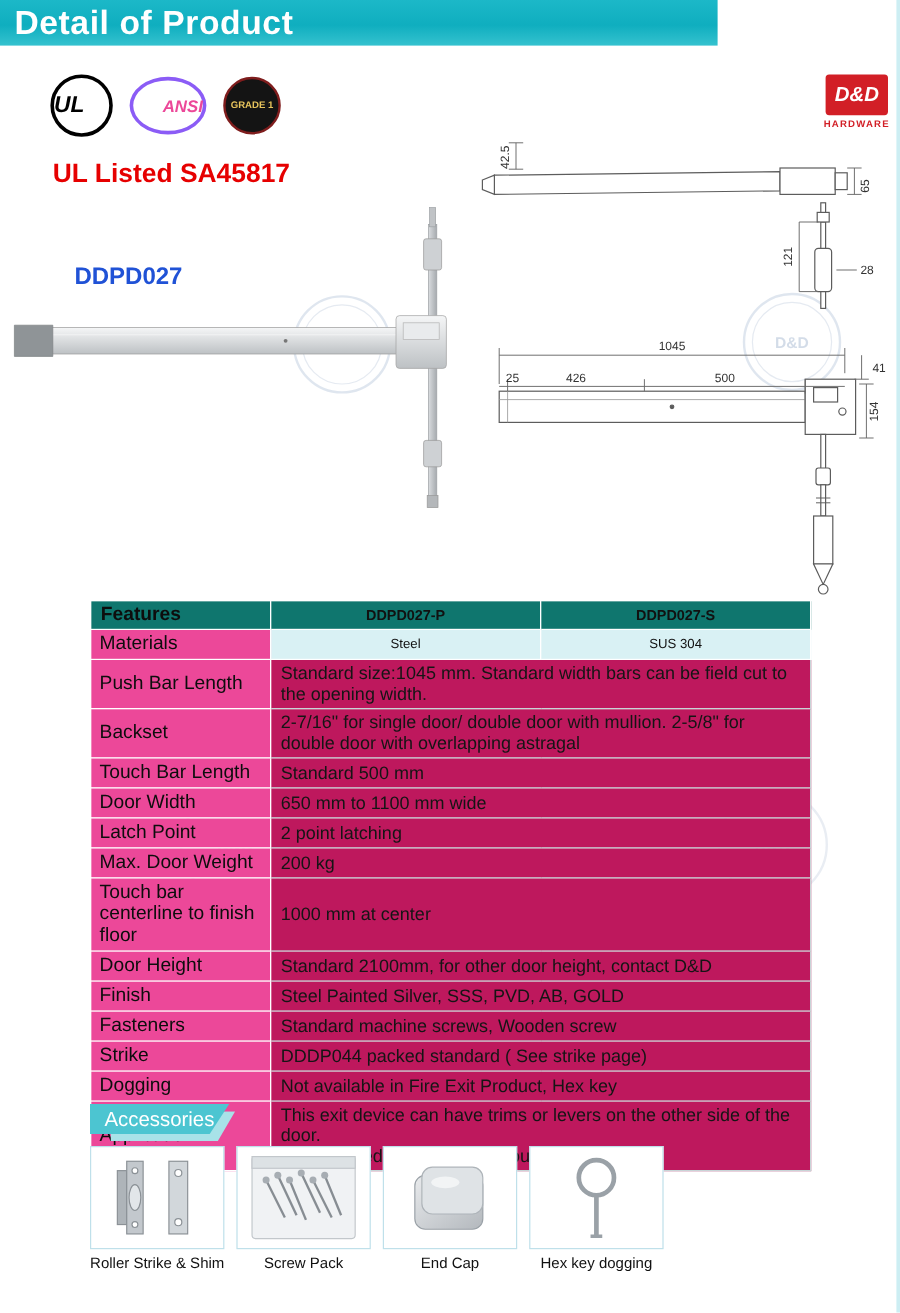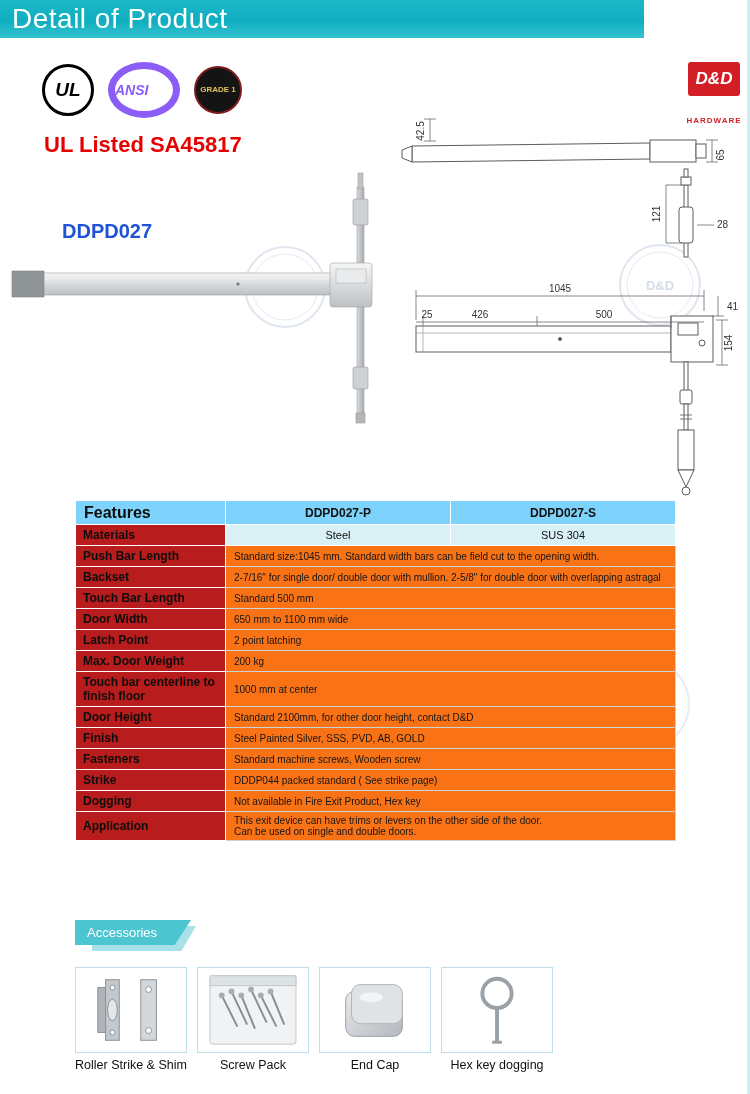--- a/index.html
+++ b/index.html
@@ -1,36 +1,36 @@
 <!DOCTYPE html>
 <html><head>
 <meta charset="utf-8">
 <style>
   html,body{margin:0;padding:0;background:#fff;}
   .page{position:relative;width:750px;height:1094px;background:#fff;overflow:hidden;
         font-family:"Liberation Sans",sans-serif;color:#111;}
   .right-edge{position:absolute;right:0;top:0;width:3px;height:100%;background:#cdeef3;}
 
   
-  .header-bar{position:absolute;top:0;left:0;width:644px;height:38px;
+  .header-bar{position:absolute;top:0;left:0;width:598px;height:38px;
       background:linear-gradient(180deg,#1cb8c8 0%,#0faebf 55%,#35c2cf 100%);
-      color:#fff;font-size:28px;font-weight:normal;line-height:38px;padding-left:12px;box-sizing:border-box;letter-spacing:.5px;}
+      color:#fff;font-size:28px;font-weight:bold;line-height:38px;padding-left:12px;box-sizing:border-box;letter-spacing:.5px;}
 
   
   .brand{position:absolute;top:62px;left:686px;width:56px;text-align:center;}
   .brand-box{width:52px;height:34px;background:#d21f26;border-radius:3px;color:#fff;
       font-weight:bold;font-size:17px;line-height:34px;font-style:italic;margin:0 auto;}
-  .brand-sub{margin-top:20px;color:#d21f26;font-size:8px;font-weight:bold;letter-spacing:1px;}
+  .brand-sub{margin-top:3px;color:#d21f26;font-size:8px;font-weight:bold;letter-spacing:1px;}
 
   
   .certs{position:absolute;top:62px;left:42px;display:flex;align-items:center;gap:14px;}
   .ul-logo{width:46px;height:46px;border:3px solid #000;border-radius:50%;display:flex;
-      align-items:center;justify-content:center;font-weight:bold;font-style:italic;font-size:19px;color:#000;background:#fff;}
-  .ansi-logo{width:58px;height:42px;border:7px solid #8b5cf6;border-radius:50%;display:flex;
-      align-items:center;justify-content:flex-start;font-weight:bold;font-style:italic;font-size:14px;color:#8b5cf6;background:#fff;}
+      align-items:center;justify-content:flex-start;font-weight:bold;font-style:italic;font-size:19px;color:#000;background:#fff;}
+  .ansi-logo{width:58px;height:42px;border:3px solid #8b5cf6;border-radius:50%;display:flex;
+      align-items:center;justify-content:flex-end;font-weight:bold;font-style:italic;font-size:14px;color:#ec4899;background:#fff;}
   .grade-badge{width:44px;height:44px;border-radius:50%;background:#141414;border:2px solid #7f1d1d;
       display:flex;align-items:center;justify-content:center;text-align:center;
       color:#e6c35c;font-size:8px;font-weight:bold;line-height:1.1;}
 
   .listing{position:absolute;top:132px;left:44px;color:#e60000;font-size:22px;font-weight:bold;}
   .model{position:absolute;top:220px;left:62px;color:#2052d6;font-size:20px;font-weight:bold;}
 
   .drawing{position:absolute;top:115px;left:0;width:750px;height:395px;}
   .drawing svg{display:block;}
   .dim{font-size:10px;fill:#333;font-family:"Liberation Sans",sans-serif;}
@@ -39,36 +39,36 @@
   
   .wm{position:absolute;width:88px;height:88px;border:2px solid rgba(100,130,170,.14);border-radius:50%;
       display:flex;align-items:center;justify-content:center;color:rgba(100,130,170,.16);
       font-weight:bold;font-size:14px;pointer-events:none;}
 
   
   .spec-wrap{position:absolute;top:500px;left:75px;}
   table.spec{border-collapse:collapse;width:600px;table-layout:fixed;}
   .spec td{border:1px solid #c8d4d6;vertical-align:middle;box-sizing:border-box;}
   .spec col.c1{width:150px;} .spec col.c2{width:225px;} .spec col.c3{width:225px;}
-  .spec td.lbl{background:#b91c1c;border-color:#fff;font-weight:bold;font-size:12px;padding:3px 7px;color:#0d0d0d;}
-  .spec tr.hdr td{background:#7dd3fc;border-color:#fff;height:24px;}
+  .spec td.lbl{background:#ec4899;border-color:#fff;font-weight:normal;font-size:16px;padding:3px 7px;color:#0d0d0d;}
+  .spec tr.hdr td{background:#0f766e;border-color:#fff;height:24px;}
   .spec td.feat{font-size:16px;font-weight:bold;padding:2px 8px;background:#6cccd5;}
   .spec td.hcell{font-size:12px;text-align:center;font-weight:bold;}
   .spec td.mval{background:#d9f1f4;font-size:11px;text-align:center;border-color:#fff;}
-  .spec td.val{font-size:10px;padding:3px 8px;color:#151515;background:#f97316;height:20px;}
+  .spec td.val{font-size:15px;padding:3px 8px;color:#151515;background:#be185d;height:20px;}
   .preline{white-space:pre-line;}
 
   
   .acc-tag{position:absolute;top:920px;left:75px;width:104px;height:25px;background:#4cc5d1;color:#fff;
-      font-size:13px;line-height:25px;padding-left:12px;
+      font-size:17px;line-height:25px;padding-left:12px;
       clip-path:polygon(0 0,100% 0,86% 100%,0 100%);z-index:2;}
   .acc-tag-shadow{position:absolute;top:926px;left:92px;width:104px;height:25px;background:#a8e2e8;
       clip-path:polygon(0 0,100% 0,86% 100%,0 100%);z-index:1;}
   .acc-row{position:absolute;top:955px;left:75px;display:flex;gap:10px;}
-  .acc-item{width:112px;margin-top:12px;}
+  .acc-item{width:112px;}
   .acc-box{width:112px;height:86px;border:1px solid #bfe0ea;background:#fff;box-sizing:border-box;}
   .acc-caption{margin-top:5px;text-align:center;font-size:12.5px;color:#111;white-space:nowrap;}
 </style>
 </head>
 <body>
 
 <div class="page">
   <div class="right-edge"></div>
 
   <div class="header-bar">

